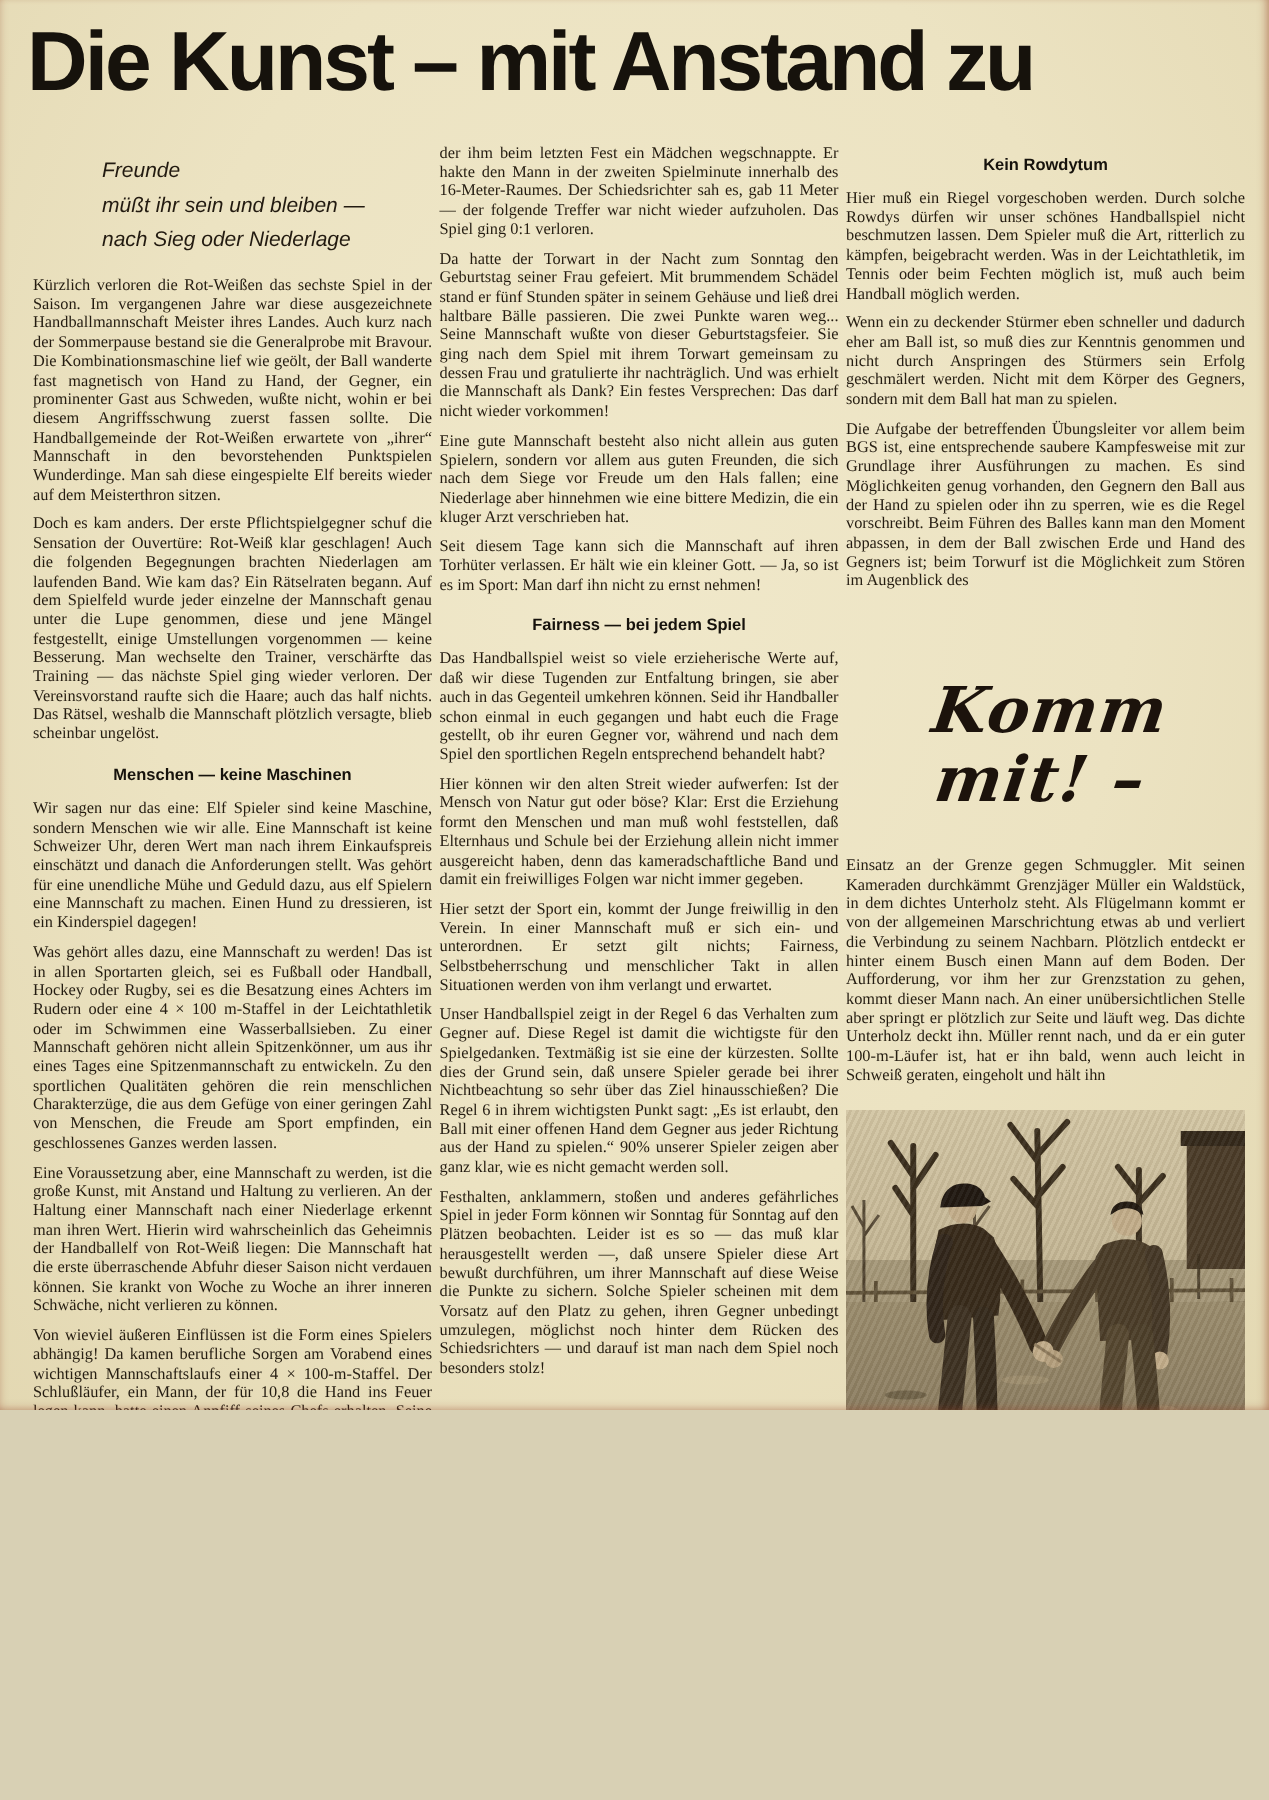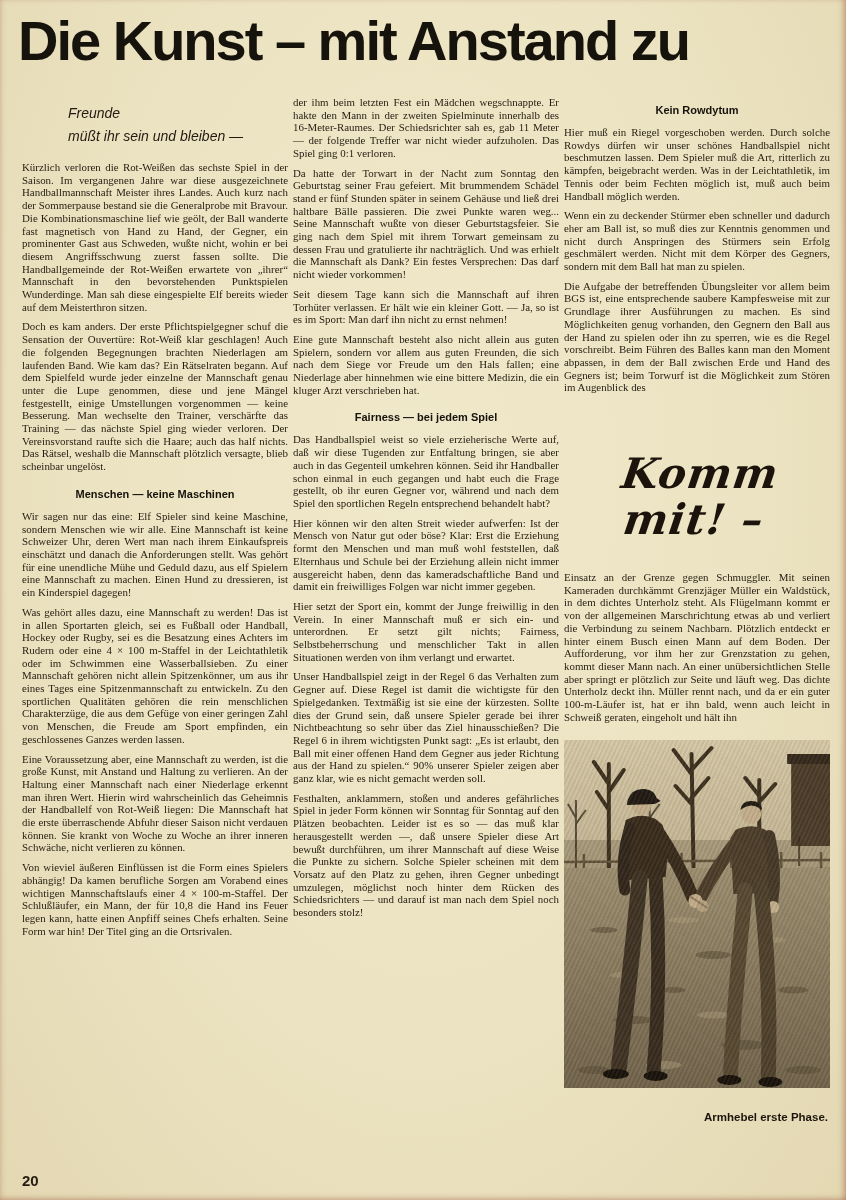--- a/index.html
+++ b/index.html
@@ -1,17 +1,17 @@
 <!DOCTYPE html>
 <html><head>
 <meta charset="utf-8">
 <style>
   html,body{margin:0;padding:0;background:#d8d0b4;}
   .page{
-    position:relative;width:846px;height:1200px;overflow:hidden;
+    position:relative;width:846px;height:940px;overflow:hidden;
     background:radial-gradient(ellipse at 50% 40%, #f0e8ca 0%, #ece3c2 55%, #e3d8b2 100%);
     color:#241c11;
     font-family:"Liberation Serif", serif;
     box-sizing:border-box;
   }
   .page::after{ 
     content:"";position:absolute;inset:0;pointer-events:none;
     box-shadow:inset -5px 0 6px -3px rgba(150,70,45,.45), inset 0 -4px 6px -3px rgba(150,70,45,.35), inset 4px 0 6px -4px rgba(150,70,45,.25);
   }
   .title{
@@ -64,36 +64,37 @@
 <div class="page">
 
   <div class="title">Die Kunst – mit Anstand zu</div>
 
   <div class="columns">
 
     <div class="col">
       <div class="intro">
         <div>Freunde</div>
         <div>müßt ihr sein und bleiben —</div>
+        <div>nach Sieg oder Niederlage</div>
       </div>
       <p>Kürzlich verloren die Rot-Weißen das sechste Spiel in der Saison. Im vergangenen Jahre war diese ausgezeichnete Handballmannschaft Meister ihres Landes. Auch kurz nach der Sommerpause bestand sie die Generalprobe mit Bravour. Die Kombinationsmaschine lief wie geölt, der Ball wanderte fast magnetisch von Hand zu Hand, der Gegner, ein prominenter Gast aus Schweden, wußte nicht, wohin er bei diesem Angriffsschwung zuerst fassen sollte. Die Handballgemeinde der Rot-Weißen erwartete von „ihrer“ Mannschaft in den bevorstehenden Punktspielen Wunderdinge. Man sah diese eingespielte Elf bereits wieder auf dem Meisterthron sitzen.</p>
       <p>Doch es kam anders. Der erste Pflichtspielgegner schuf die Sensation der Ouvertüre: Rot-Weiß klar geschlagen! Auch die folgenden Begegnungen brachten Niederlagen am laufenden Band. Wie kam das? Ein Rätselraten begann. Auf dem Spielfeld wurde jeder einzelne der Mannschaft genau unter die Lupe genommen, diese und jene Mängel festgestellt, einige Umstellungen vorgenommen — keine Besserung. Man wechselte den Trainer, verschärfte das Training — das nächste Spiel ging wieder verloren. Der Vereinsvorstand raufte sich die Haare; auch das half nichts. Das Rätsel, weshalb die Mannschaft plötzlich versagte, blieb scheinbar ungelöst.</p>
       <div class="heading">Menschen — keine Maschinen</div>
       <p>Wir sagen nur das eine: Elf Spieler sind keine Maschine, sondern Menschen wie wir alle. Eine Mannschaft ist keine Schweizer Uhr, deren Wert man nach ihrem Einkaufspreis einschätzt und danach die Anforderungen stellt. Was gehört für eine unendliche Mühe und Geduld dazu, aus elf Spielern eine Mannschaft zu machen. Einen Hund zu dressieren, ist ein Kinderspiel dagegen!</p>
       <p>Was gehört alles dazu, eine Mannschaft zu werden! Das ist in allen Sportarten gleich, sei es Fußball oder Handball, Hockey oder Rugby, sei es die Besatzung eines Achters im Rudern oder eine 4 × 100 m-Staffel in der Leichtathletik oder im Schwimmen eine Wasserballsieben. Zu einer Mannschaft gehören nicht allein Spitzenkönner, um aus ihr eines Tages eine Spitzenmannschaft zu entwickeln. Zu den sportlichen Qualitäten gehören die rein menschlichen Charakterzüge, die aus dem Gefüge von einer geringen Zahl von Menschen, die Freude am Sport empfinden, ein geschlossenes Ganzes werden lassen.</p>
       <p>Eine Voraussetzung aber, eine Mannschaft zu werden, ist die große Kunst, mit Anstand und Haltung zu verlieren. An der Haltung einer Mannschaft nach einer Niederlage erkennt man ihren Wert. Hierin wird wahrscheinlich das Geheimnis der Handballelf von Rot-Weiß liegen: Die Mannschaft hat die erste überraschende Abfuhr dieser Saison nicht verdauen können. Sie krankt von Woche zu Woche an ihrer inneren Schwäche, nicht verlieren zu können.</p>
       <p>Von wieviel äußeren Einflüssen ist die Form eines Spielers abhängig! Da kamen berufliche Sorgen am Vorabend eines wichtigen Mannschaftslaufs einer 4 × 100-m-Staffel. Der Schlußläufer, ein Mann, der für 10,8 die Hand ins Feuer legen kann, hatte einen Anpfiff seines Chefs erhalten. Seine Form war hin! Der Titel ging an die Ortsrivalen.</p>
       <div class="page-number">20</div>
     </div>
 
     <div class="col">
       <p>der ihm beim letzten Fest ein Mädchen wegschnappte. Er hakte den Mann in der zweiten Spielminute innerhalb des 16-Meter-Raumes. Der Schiedsrichter sah es, gab 11 Meter — der folgende Treffer war nicht wieder aufzuholen. Das Spiel ging 0:1 verloren.</p>
       <p>Da hatte der Torwart in der Nacht zum Sonntag den Geburtstag seiner Frau gefeiert. Mit brummendem Schädel stand er fünf Stunden später in seinem Gehäuse und ließ drei haltbare Bälle passieren. Die zwei Punkte waren weg... Seine Mannschaft wußte von dieser Geburtstagsfeier. Sie ging nach dem Spiel mit ihrem Torwart gemeinsam zu dessen Frau und gratulierte ihr nachträglich. Und was erhielt die Mannschaft als Dank? Ein festes Versprechen: Das darf nicht wieder vorkommen!</p>
+      <p>Eine gute Mannschaft besteht also nicht allein aus guten Spielern, sondern vor allem aus guten Freunden, die sich nach dem Siege vor Freude um den Hals fallen; eine Niederlage aber hinnehmen wie eine bittere Medizin, die ein kluger Arzt verschrieben hat.</p>
       <p>Seit diesem Tage kann sich die Mannschaft auf ihren Torhüter verlassen. Er hält wie ein kleiner Gott. — Ja, so ist es im Sport: Man darf ihn nicht zu ernst nehmen!</p>
-      <p>Eine gute Mannschaft besteht also nicht allein aus guten Spielern, sondern vor allem aus guten Freunden, die sich nach dem Siege vor Freude um den Hals fallen; eine Niederlage aber hinnehmen wie eine bittere Medizin, die ein kluger Arzt verschrieben hat.</p>
       <div class="heading">Fairness — bei jedem Spiel</div>
       <p>Das Handballspiel weist so viele erzieherische Werte auf, daß wir diese Tugenden zur Entfaltung bringen, sie aber auch in das Gegenteil umkehren können. Seid ihr Handballer schon einmal in euch gegangen und habt euch die Frage gestellt, ob ihr euren Gegner vor, während und nach dem Spiel den sportlichen Regeln entsprechend behandelt habt?</p>
       <p>Hier können wir den alten Streit wieder aufwerfen: Ist der Mensch von Natur gut oder böse? Klar: Erst die Erziehung formt den Menschen und man muß wohl feststellen, daß Elternhaus und Schule bei der Erziehung allein nicht immer ausgereicht haben, denn das kameradschaftliche Band und damit ein freiwilliges Folgen war nicht immer gegeben.</p>
       <p>Hier setzt der Sport ein, kommt der Junge freiwillig in den Verein. In einer Mannschaft muß er sich ein- und unterordnen. Er setzt gilt nichts; Fairness, Selbstbeherrschung und menschlicher Takt in allen Situationen werden von ihm verlangt und erwartet.</p>
       <p>Unser Handballspiel zeigt in der Regel 6 das Verhalten zum Gegner auf. Diese Regel ist damit die wichtigste für den Spielgedanken. Textmäßig ist sie eine der kürzesten. Sollte dies der Grund sein, daß unsere Spieler gerade bei ihrer Nichtbeachtung so sehr über das Ziel hinausschießen? Die Regel 6 in ihrem wichtigsten Punkt sagt: „Es ist erlaubt, den Ball mit einer offenen Hand dem Gegner aus jeder Richtung aus der Hand zu spielen.“ 90% unserer Spieler zeigen aber ganz klar, wie es nicht gemacht werden soll.</p>
       <p>Festhalten, anklammern, stoßen und anderes gefährliches Spiel in jeder Form können wir Sonntag für Sonntag auf den Plätzen beobachten. Leider ist es so — das muß klar herausgestellt werden —, daß unsere Spieler diese Art bewußt durchführen, um ihrer Mannschaft auf diese Weise die Punkte zu sichern. Solche Spieler scheinen mit dem Vorsatz auf den Platz zu gehen, ihren Gegner unbedingt umzulegen, möglichst noch hinter dem Rücken des Schiedsrichters — und darauf ist man nach dem Spiel noch besonders stolz!</p>
     </div>
 
     <div class="col">
       <div class="heading">Kein Rowdytum</div>

